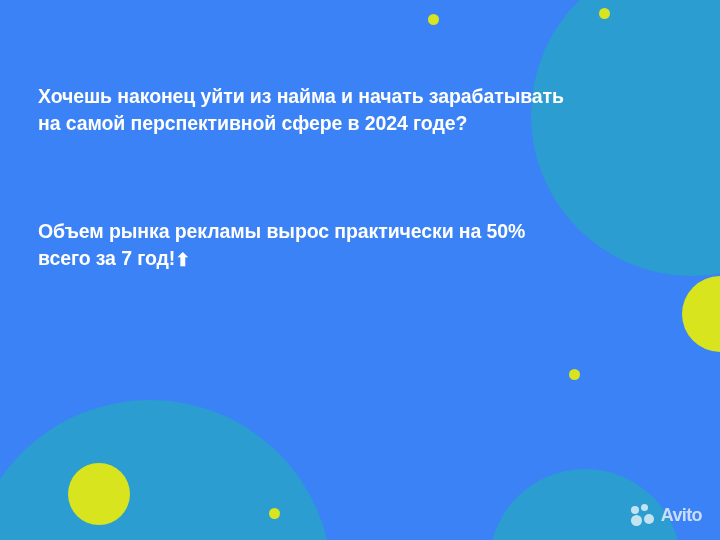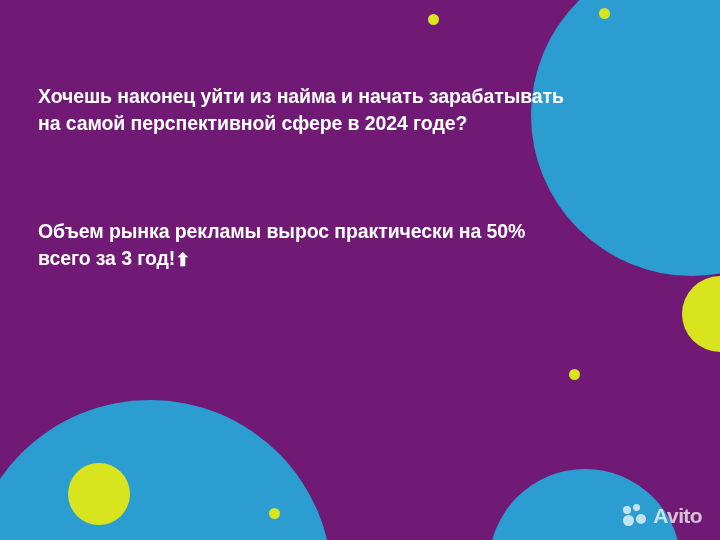--- a/index.html
+++ b/index.html
@@ -5,21 +5,21 @@
   html, body {
     margin: 0;
     padding: 0;
     background: #ffffff;
   }
   #poster {
     position: relative;
     width: 720px;
     height: 540px;
     overflow: hidden;
-    background: #701a75;
+    background: #3b82f6;
     font-family: "Liberation Sans", sans-serif;
   }
 
   
   .shape {
     position: absolute;
     border-radius: 50%;
     pointer-events: none;
   }
 
@@ -119,21 +119,21 @@
     display: block;
     border-radius: 50%;
     background: #ffffff;
   }
   .wm-dots i:nth-child(1) { left: 0;    top: 2px;  width: 8px;  height: 8px; }
   .wm-dots i:nth-child(2) { left: 10px; top: 0;    width: 7px;  height: 7px; }
   .wm-dots i:nth-child(3) { left: 0px;  top: 11px; width: 11px; height: 11px; }
   .wm-dots i:nth-child(4) { left: 13px; top: 10px; width: 10px; height: 10px; }
   .wm-text {
     color: #ffffff;
-    font-size: 21px;
+    font-size: 18px;
     font-weight: bold;
     letter-spacing: -0.6px;
     line-height: 1;
   }
 </style>
 </head>
 <body>
 
 <div id="poster">
 
@@ -144,21 +144,21 @@
   <div class="shape circle-yellow-bl"></div>
 
   <div class="dot dot-a"></div>
   <div class="dot dot-b"></div>
   <div class="dot dot-c"></div>
   <div class="dot dot-d"></div>
 
   <div class="copy">
     <p class="para">Хочешь наконец уйти из найма и начать зарабатывать на самой перспективной сфере в 2024 годе?</p>
     <div class="gap"></div>
-    <p class="para"><span>Объем рынка рекламы вырос практически на 50% всего за 3 год!</span><span class="arrow-up">⬆</span></p>
+    <p class="para"><span>Объем рынка рекламы вырос практически на 50% всего за 7 год!</span><span class="arrow-up">⬆</span></p>
     <div class="gap"></div>
   </div>
 
   <div class="watermark">
     <span class="wm-dots">
       <i></i>
         <i></i>
         <i></i>
         <i></i>
     </span>

